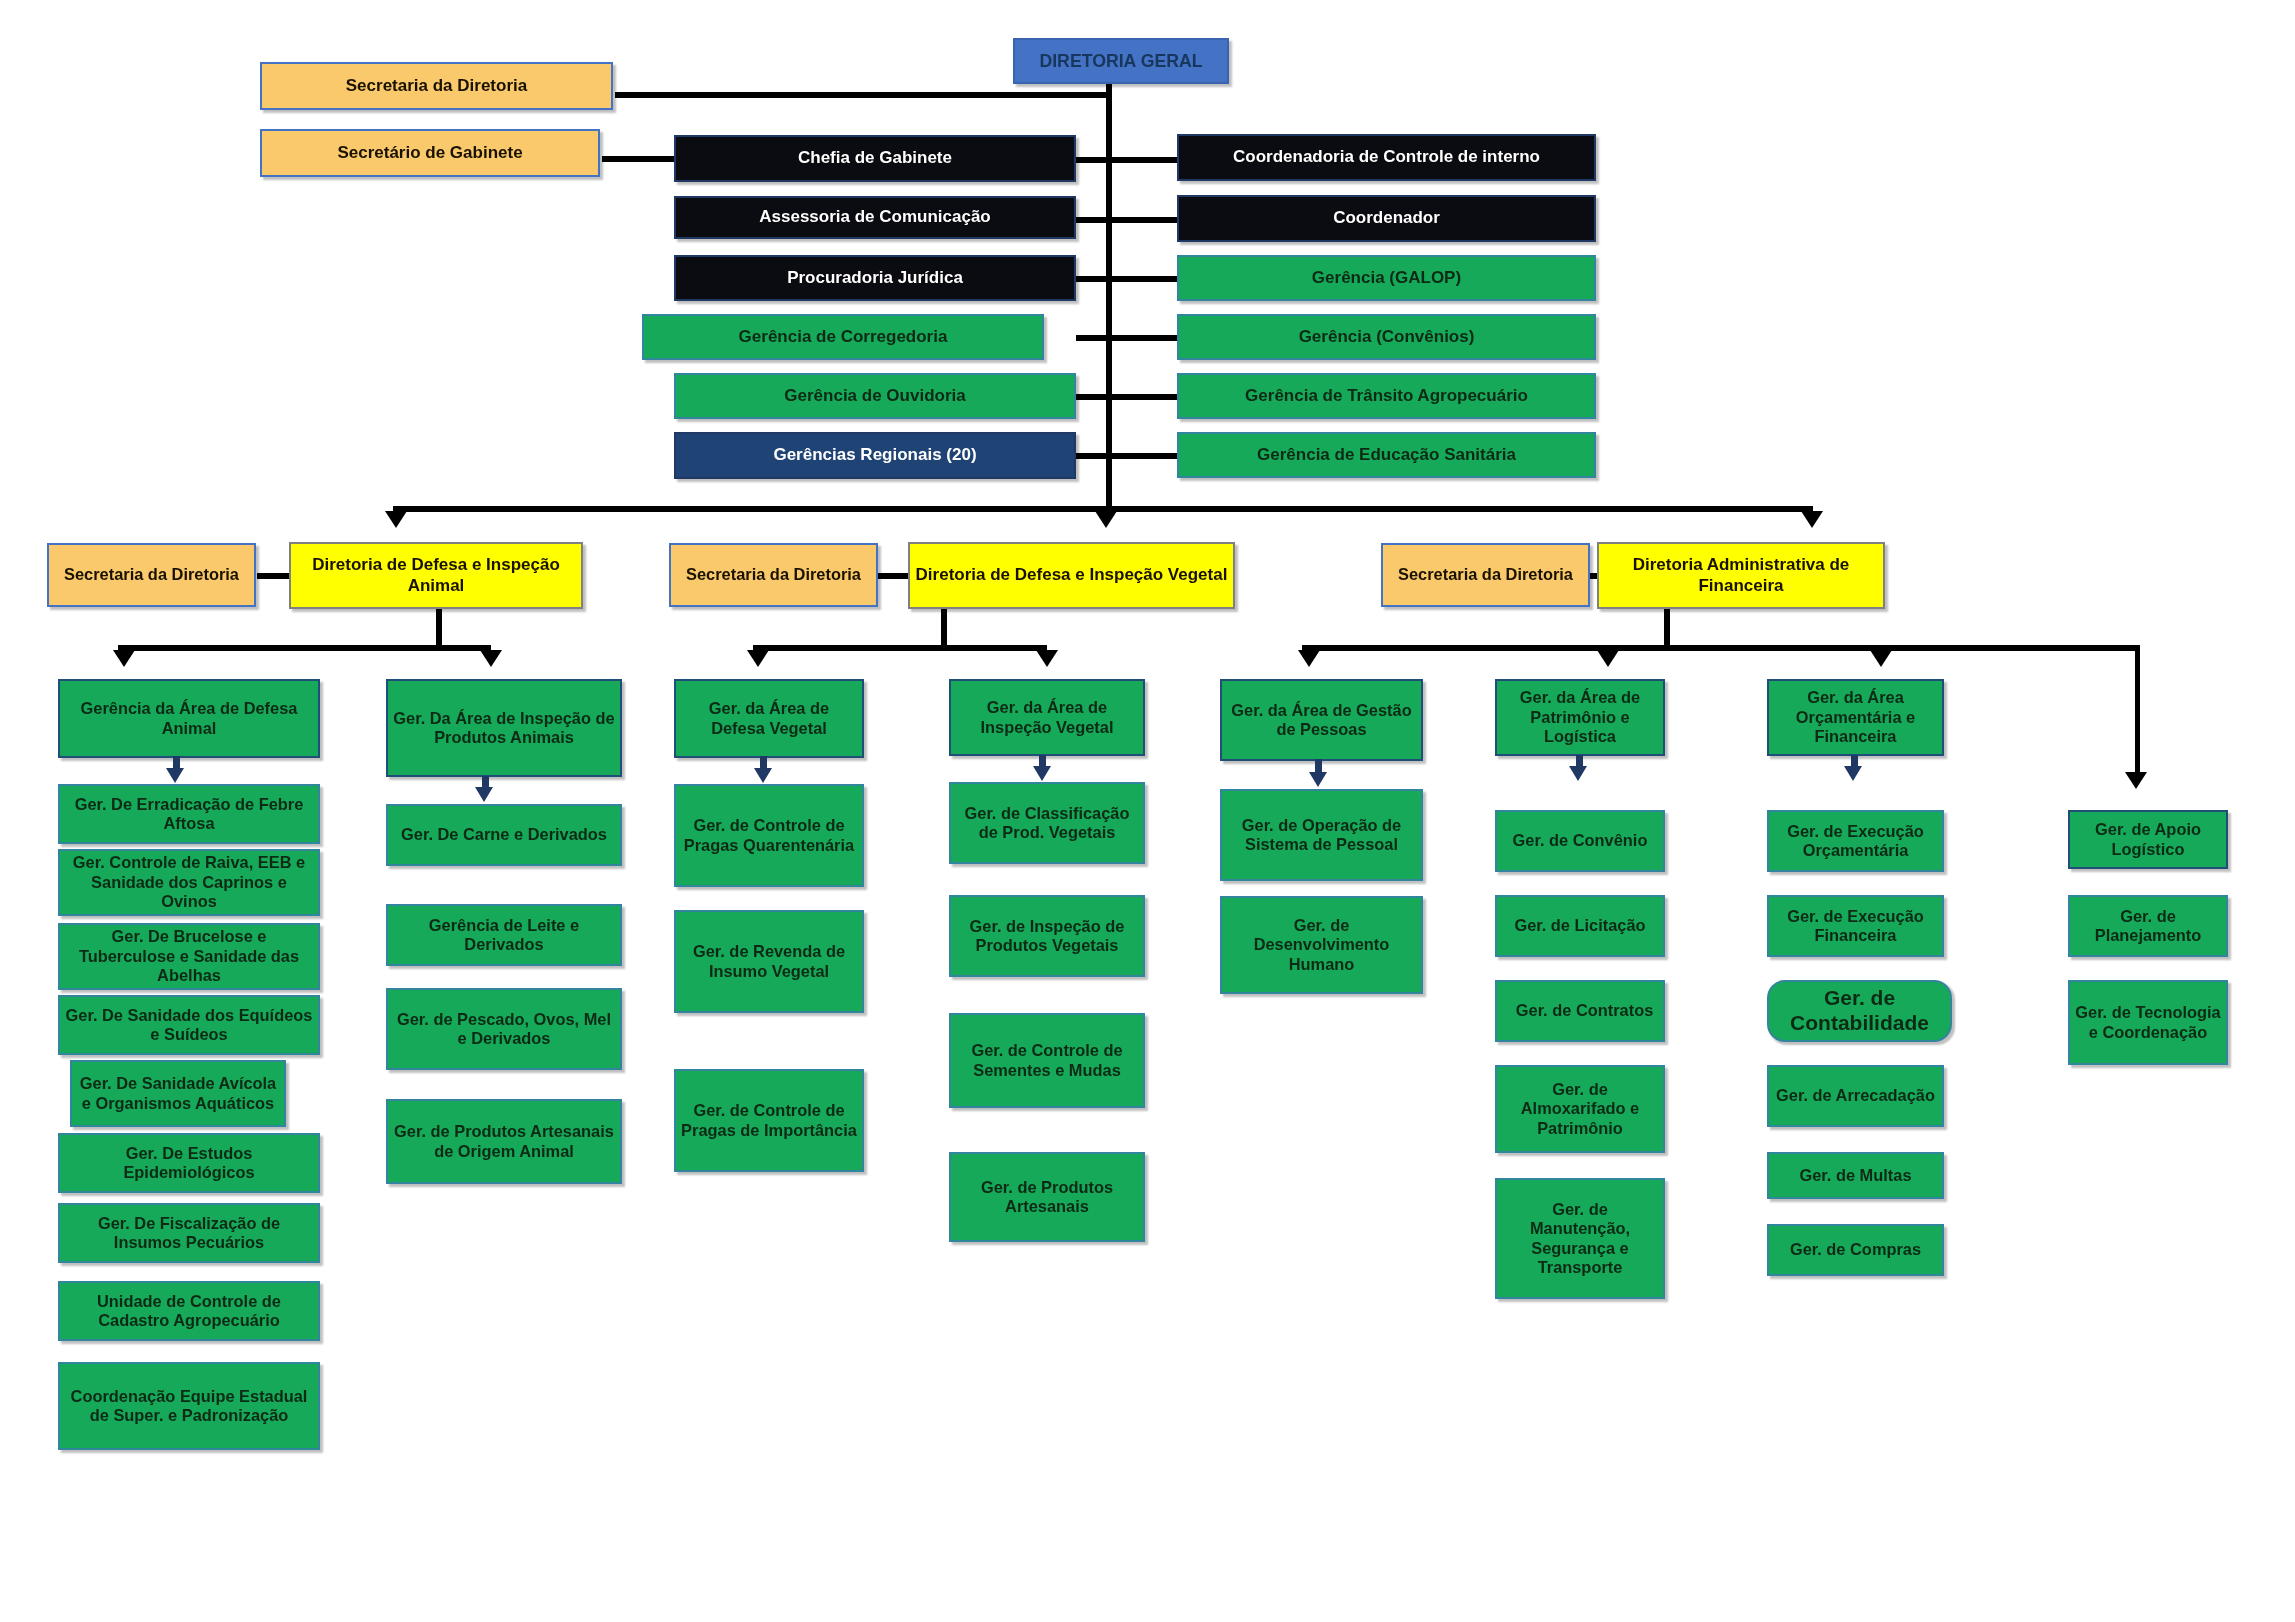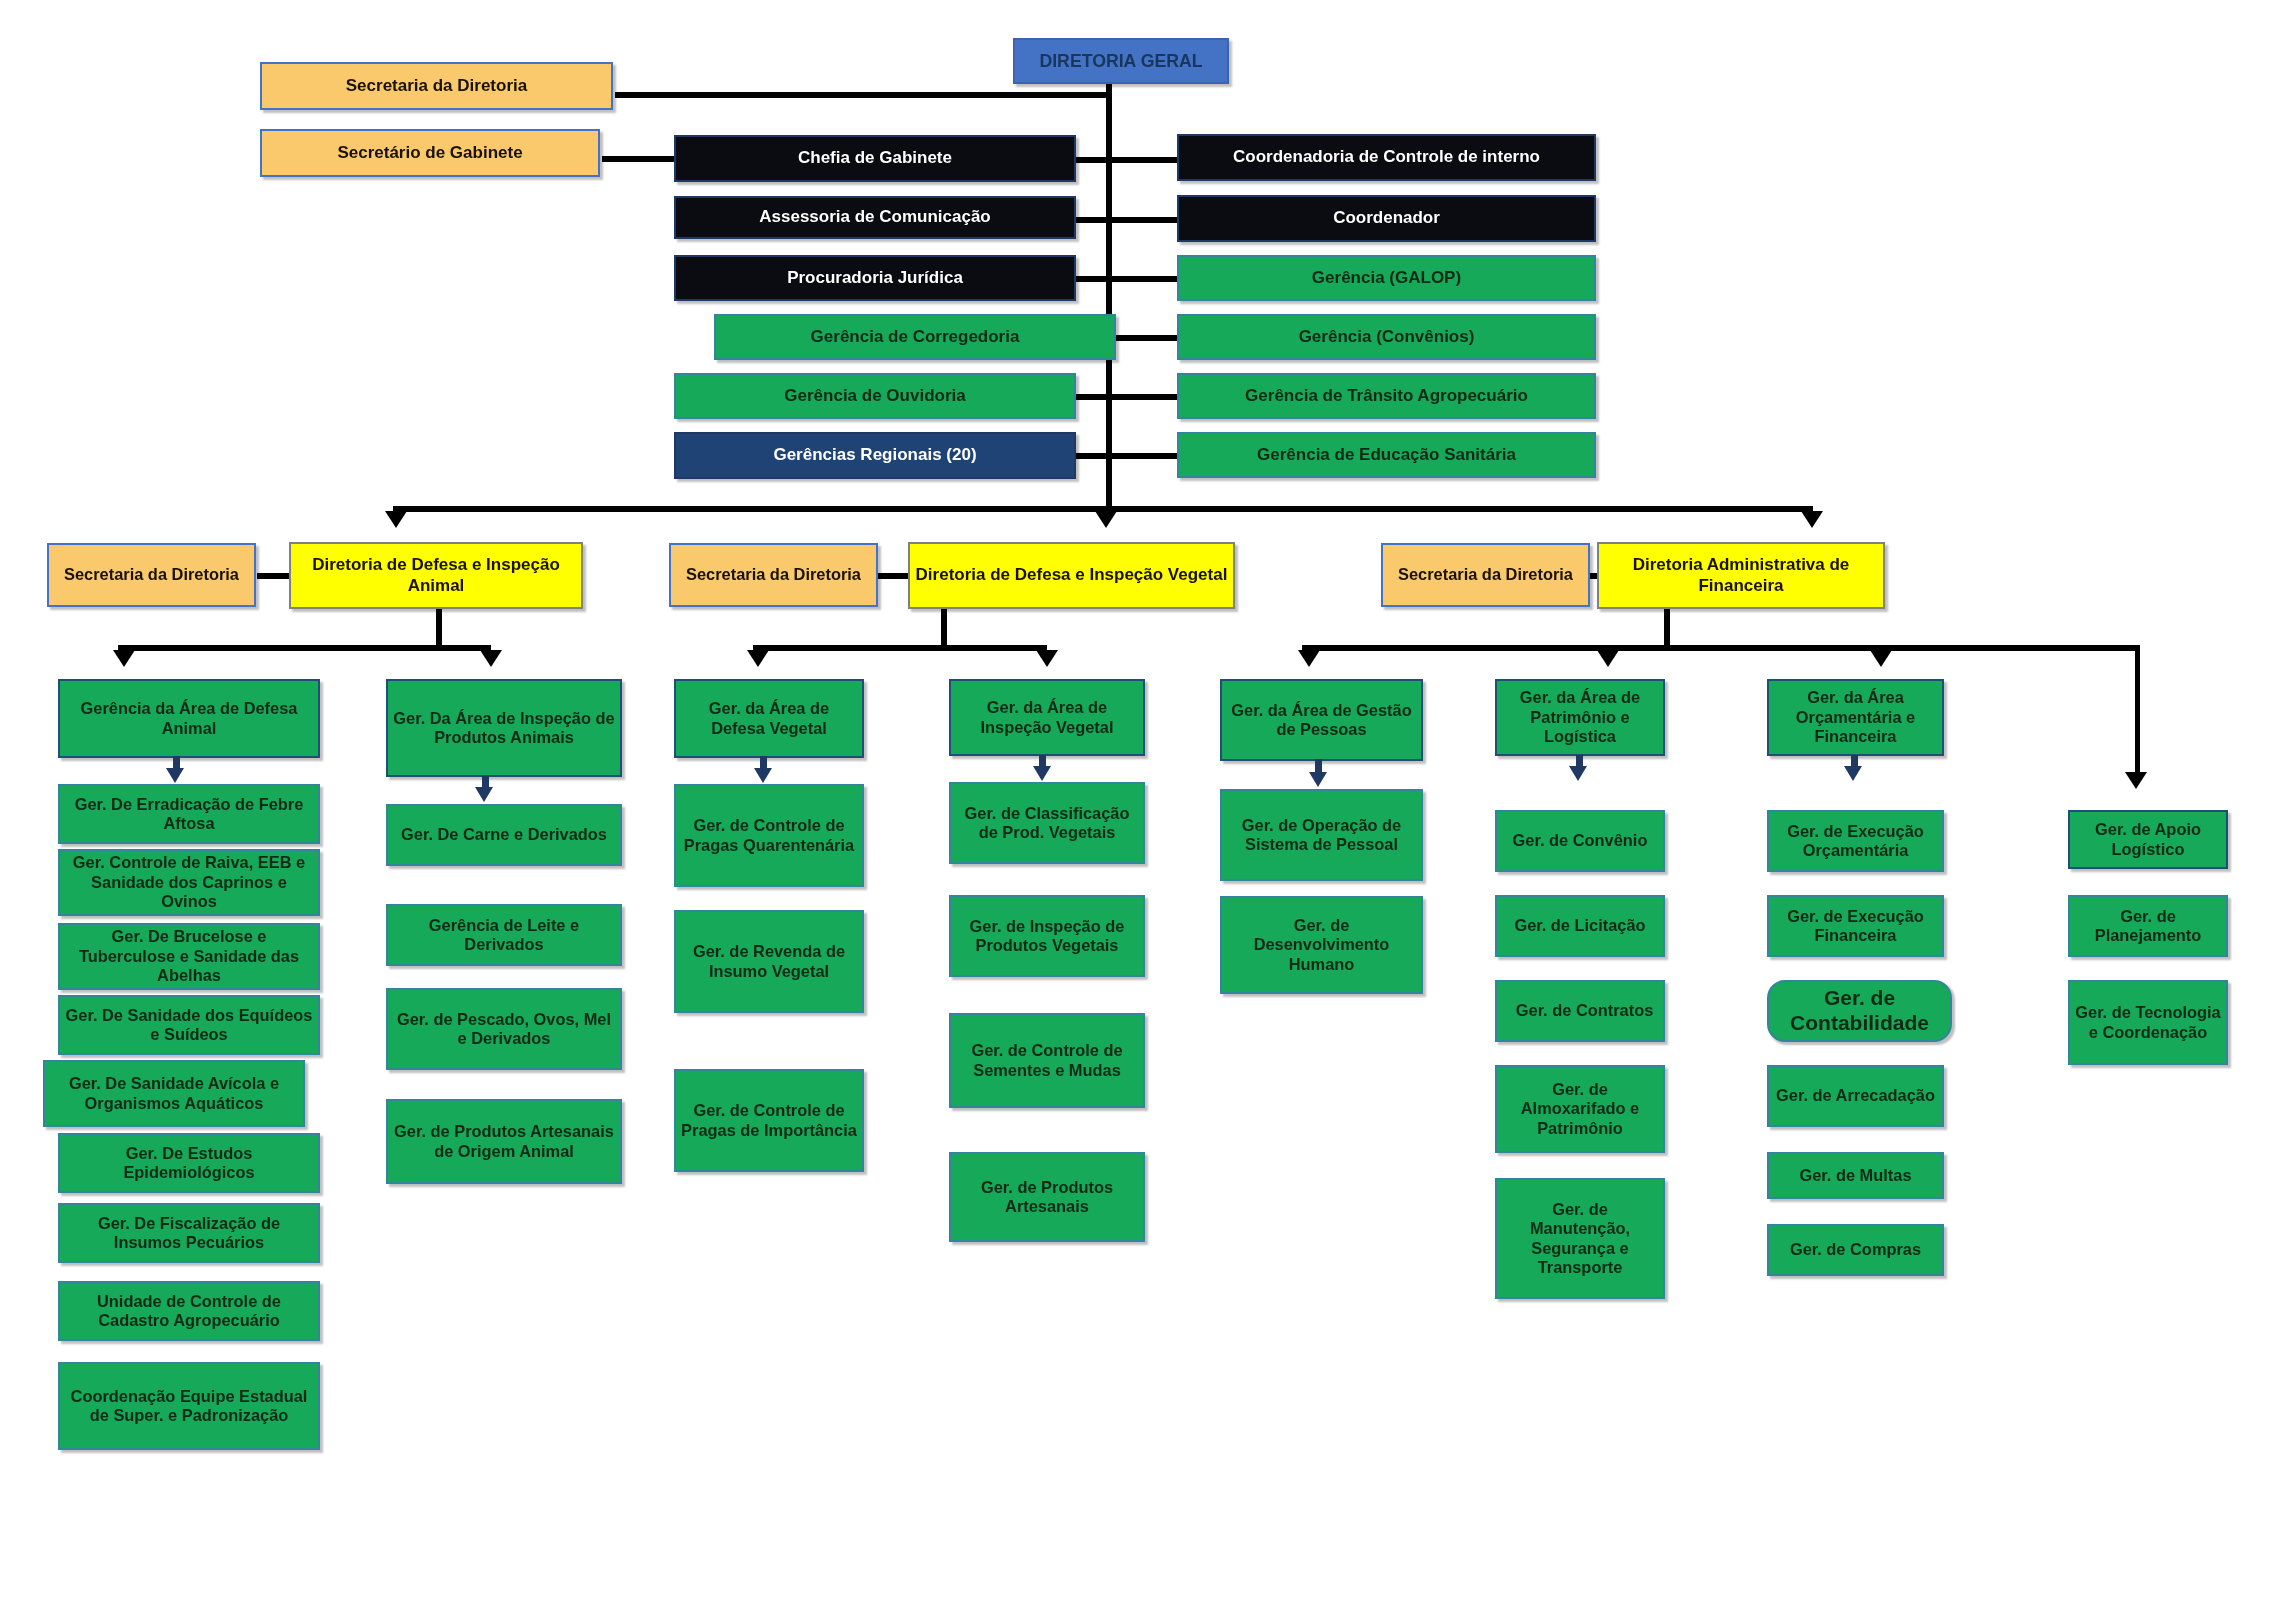--- a/index.html
+++ b/index.html
@@ -154,21 +154,21 @@
 
   <div class="node n-black" style="left:674px; top:135px; width:402px; height:47px; font-size:17px;">
     <span>Chefia de Gabinete</span>
   </div>
   <div class="node n-black" style="left:674px; top:196px; width:402px; height:43px; font-size:17px;">
     <span>Assessoria de Comunicação</span>
   </div>
   <div class="node n-black" style="left:674px; top:255px; width:402px; height:46px; font-size:17px;">
     <span>Procuradoria Jurídica</span>
   </div>
-  <div class="node n-green" style="left:714px; top:314px; width:402px; height:46px; font-size:17px;">
+  <div class="node n-green" style="left:642px; top:314px; width:402px; height:46px; font-size:17px;">
     <span>Gerência de Corregedoria</span>
   </div>
   <div class="node n-green" style="left:674px; top:373px; width:402px; height:46px; font-size:17px;">
     <span>Gerência de Ouvidoria</span>
   </div>
   <div class="node n-navy" style="left:674px; top:432px; width:402px; height:47px; font-size:17px;">
     <span>Gerências Regionais (20)</span>
   </div>
 
   <div class="node n-black" style="left:1177px; top:134px; width:419px; height:47px; font-size:17px;">
@@ -225,21 +225,21 @@
   </div>
   <div class="node n-green" style="left:58px; top:849px; width:262px; height:67px; font-size:16.4px;">
     <span>Ger. Controle de Raiva, EEB e Sanidade dos Caprinos e Ovinos</span>
   </div>
   <div class="node n-green" style="left:58px; top:923px; width:262px; height:67px; font-size:16.4px;">
     <span>Ger. De Brucelose e Tuberculose e Sanidade das Abelhas</span>
   </div>
   <div class="node n-green" style="left:58px; top:995px; width:262px; height:60px; font-size:16.4px;">
     <span>Ger. De Sanidade dos Equídeos e Suídeos</span>
   </div>
-  <div class="node n-green" style="left:43px; top:1060px; width:262px; height:67px; font-size:16.4px;">
+  <div class="node n-green" style="left:70px; top:1060px; width:216px; height:67px; font-size:16.4px;">
     <span>Ger. De Sanidade Avícola e Organismos Aquáticos</span>
   </div>
   <div class="node n-green" style="left:58px; top:1133px; width:262px; height:60px; font-size:16.4px;">
     <span>Ger. De Estudos Epidemiológicos</span>
   </div>
   <div class="node n-green" style="left:58px; top:1203px; width:262px; height:60px; font-size:16.4px;">
     <span>Ger. De Fiscalização de Insumos Pecuários</span>
   </div>
   <div class="node n-green" style="left:58px; top:1281px; width:262px; height:60px; font-size:16.4px;">
     <span>Unidade de Controle de Cadastro Agropecuário</span>

